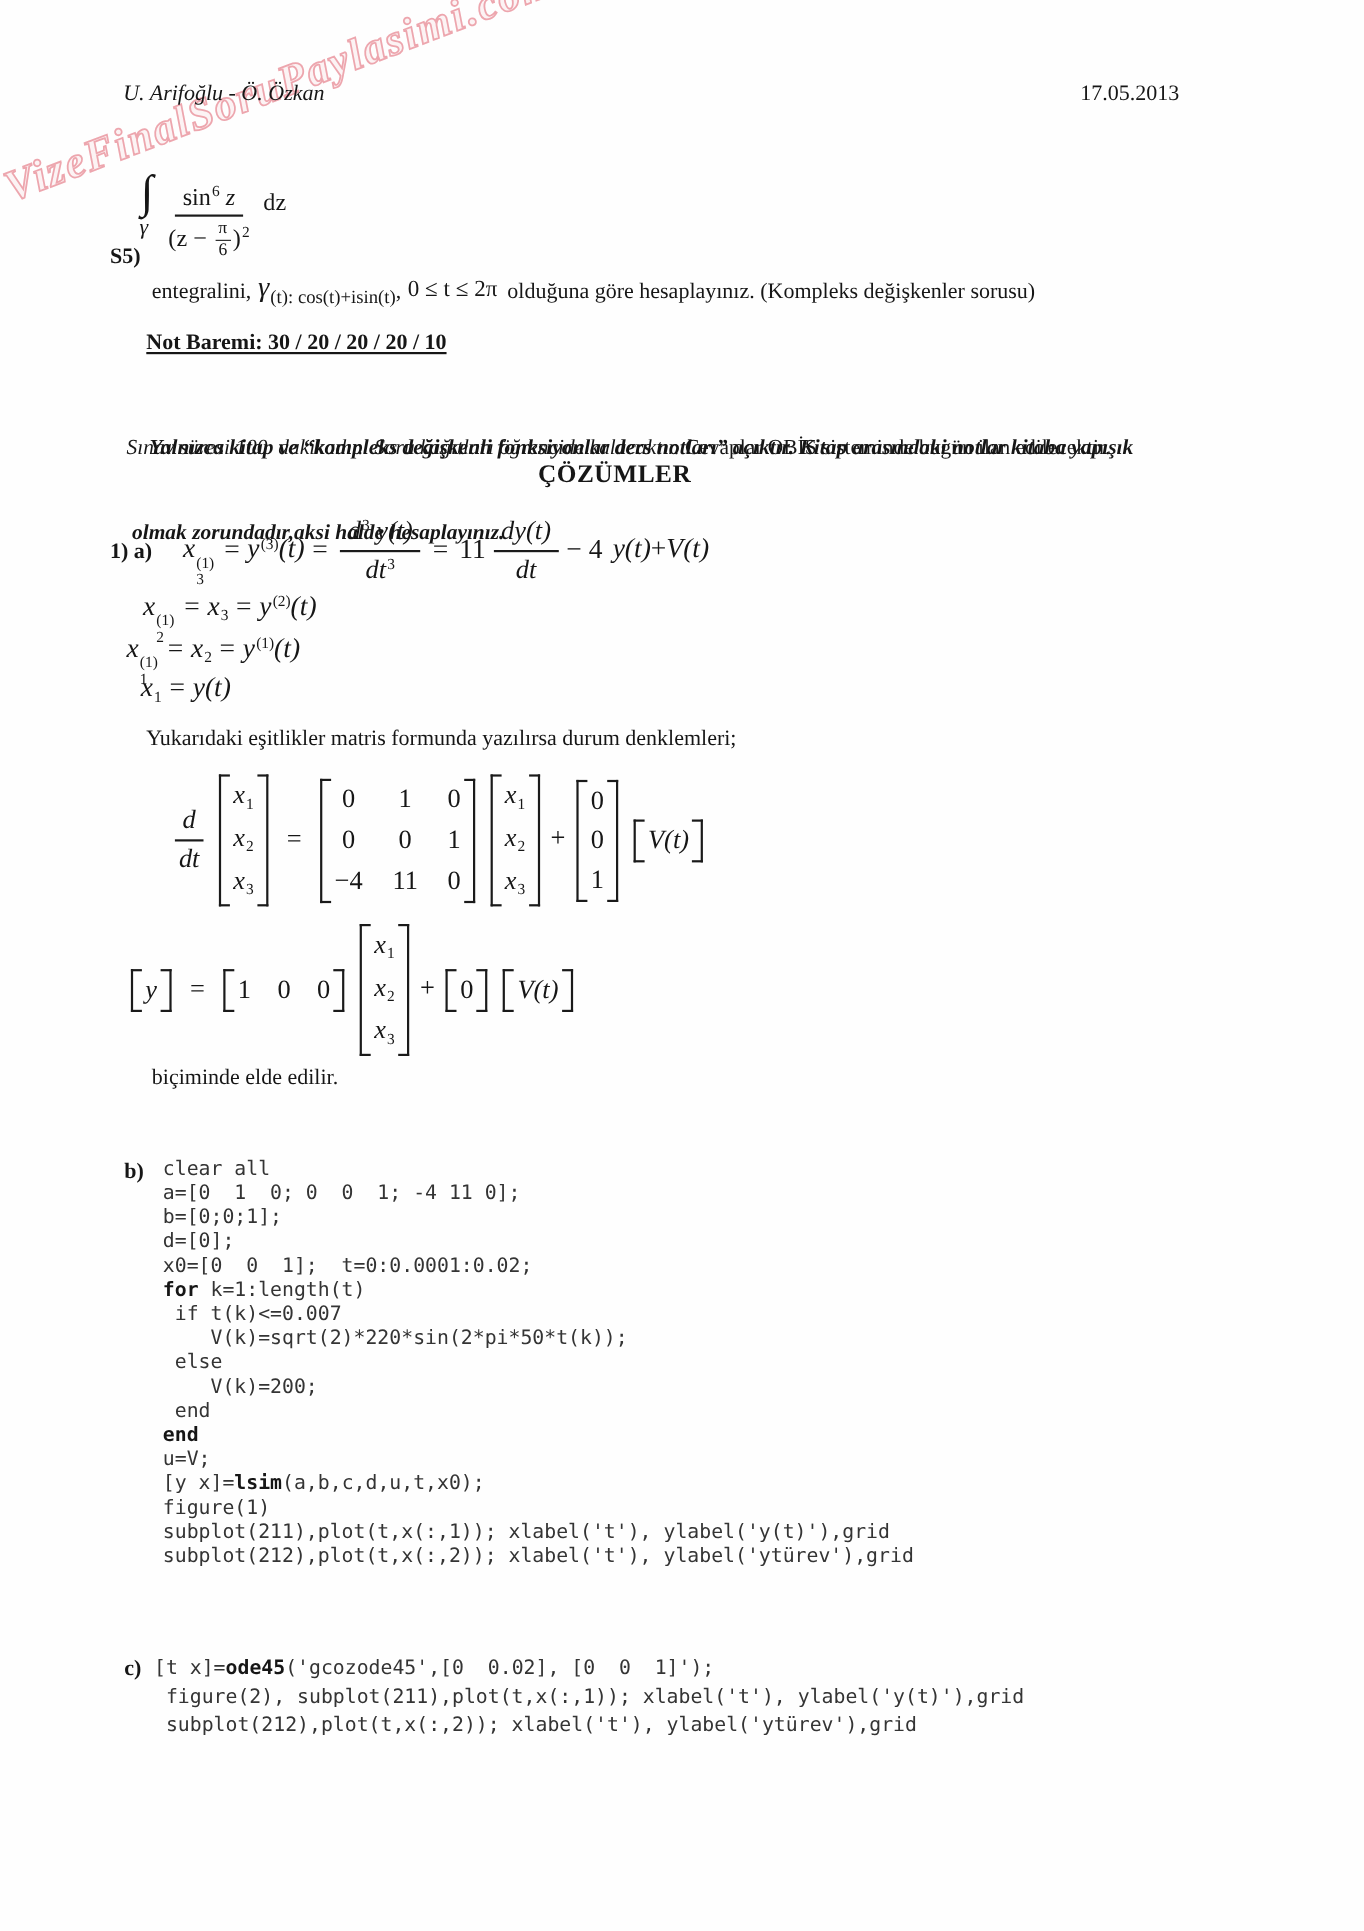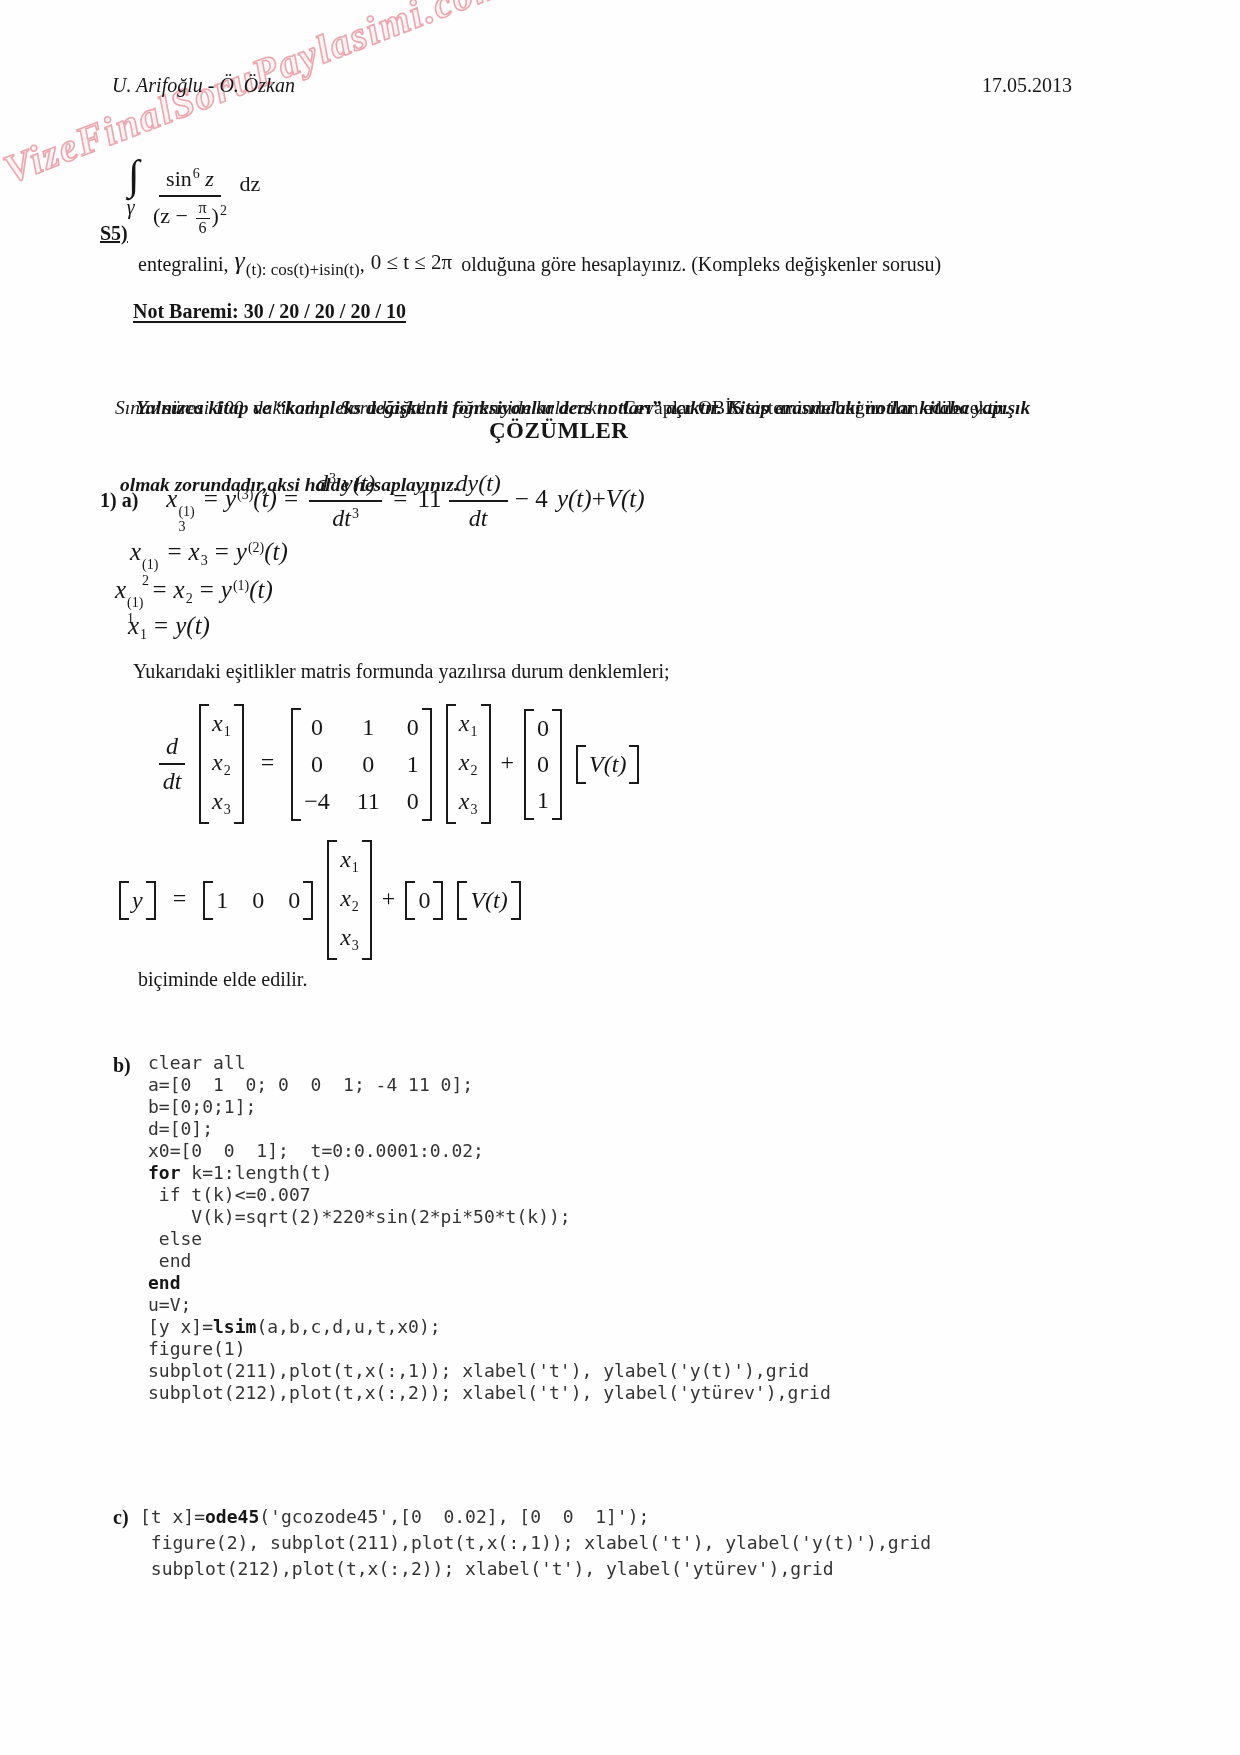--- a/index.html
+++ b/index.html
@@ -23,21 +23,21 @@
   .frac{display:inline-flex;flex-direction:column;align-items:center;text-align:center;vertical-align:middle;margin-top:30px;}
   .frac .num{border-bottom:2px solid #1a1a1a;padding:0 7px 3px;}
   .frac .den{padding-top:3px;}
   .msup{font-size:14px;vertical-align:8px;margin-left:1px;}
   .minifrac{display:inline-flex;flex-direction:column;align-items:center;font-size:16px;line-height:1.05;
             vertical-align:middle;margin:0 2px;}
   .minifrac .mf-n{border-bottom:1.5px solid #1a1a1a;padding:0 3px 1px;}
   .minifrac .mf-d{padding-top:1px;}
   .dz{margin-left:7px;}
 
-  .s5{position:absolute;left:100px;top:222px;font-weight:700;font-size:20px;text-decoration:underline;}
+  .s5{position:absolute;left:100px;top:222px;font-weight:700;font-size:20px;}
   .qline{position:absolute;left:138px;top:246px;font-size:20px;white-space:pre;}
   .qline .gamma{font-style:italic;font-size:26px;vertical-align:2px;margin:0 1px 0 6px;}
   .qline .gdef{font-size:17px;vertical-align:-4px;}
   .qline .range{font-size:21px;vertical-align:2px;margin:0 9px 0 6px;}
 
   .grading{position:absolute;left:133px;top:300px;font-weight:700;font-size:20px;
            text-decoration:underline;text-underline-offset:3px;}
   .rules{position:absolute;left:120px;top:344px;font-weight:700;font-style:italic;
          font-size:19.5px;line-height:25.5px;white-space:pre;}
   .rules .indent{padding-left:16px;}
@@ -239,20 +239,21 @@
   <div class="codeblock" id="code-b">
       <div class="code-line"><span>clear all</span></div>
       <div class="code-line"><span>a=[0  1  0; 0  0  1; -4 11 0];</span></div>
       <div class="code-line"><span>b=[0;0;1];</span></div>
       <div class="code-line"><span>d=[0];</span></div>
       <div class="code-line"><span>x0=[0  0  1];  t=0:0.0001:0.02;</span></div>
       <div class="code-line"><span class="kw">for</span><span> k=1:length(t)</span></div>
       <div class="code-line"><span> if t(k)&lt;=0.007</span></div>
       <div class="code-line"><span>    V(k)=sqrt(2)*220*sin(2*pi*50*t(k));</span></div>
       <div class="code-line"><span> else</span></div>
+      <div class="code-line"><span>    V(k)=200;</span></div>
       <div class="code-line"><span> end</span></div>
       <div class="code-line"><span class="kw">end</span></div>
       <div class="code-line"><span>u=V;</span></div>
       <div class="code-line"><span>[y x]=</span><span class="kw">lsim</span><span>(a,b,c,d,u,t,x0);</span></div>
       <div class="code-line"><span>figure(1)</span></div>
       <div class="code-line"><span>subplot(211),plot(t,x(:,1)); xlabel('t'), ylabel('y(t)'),grid</span></div>
       <div class="code-line"><span>subplot(212),plot(t,x(:,2)); xlabel('t'), ylabel('ytürev'),grid</span></div>
     </div>
 
   <div class="clabel" id="label-c">c)</div>

